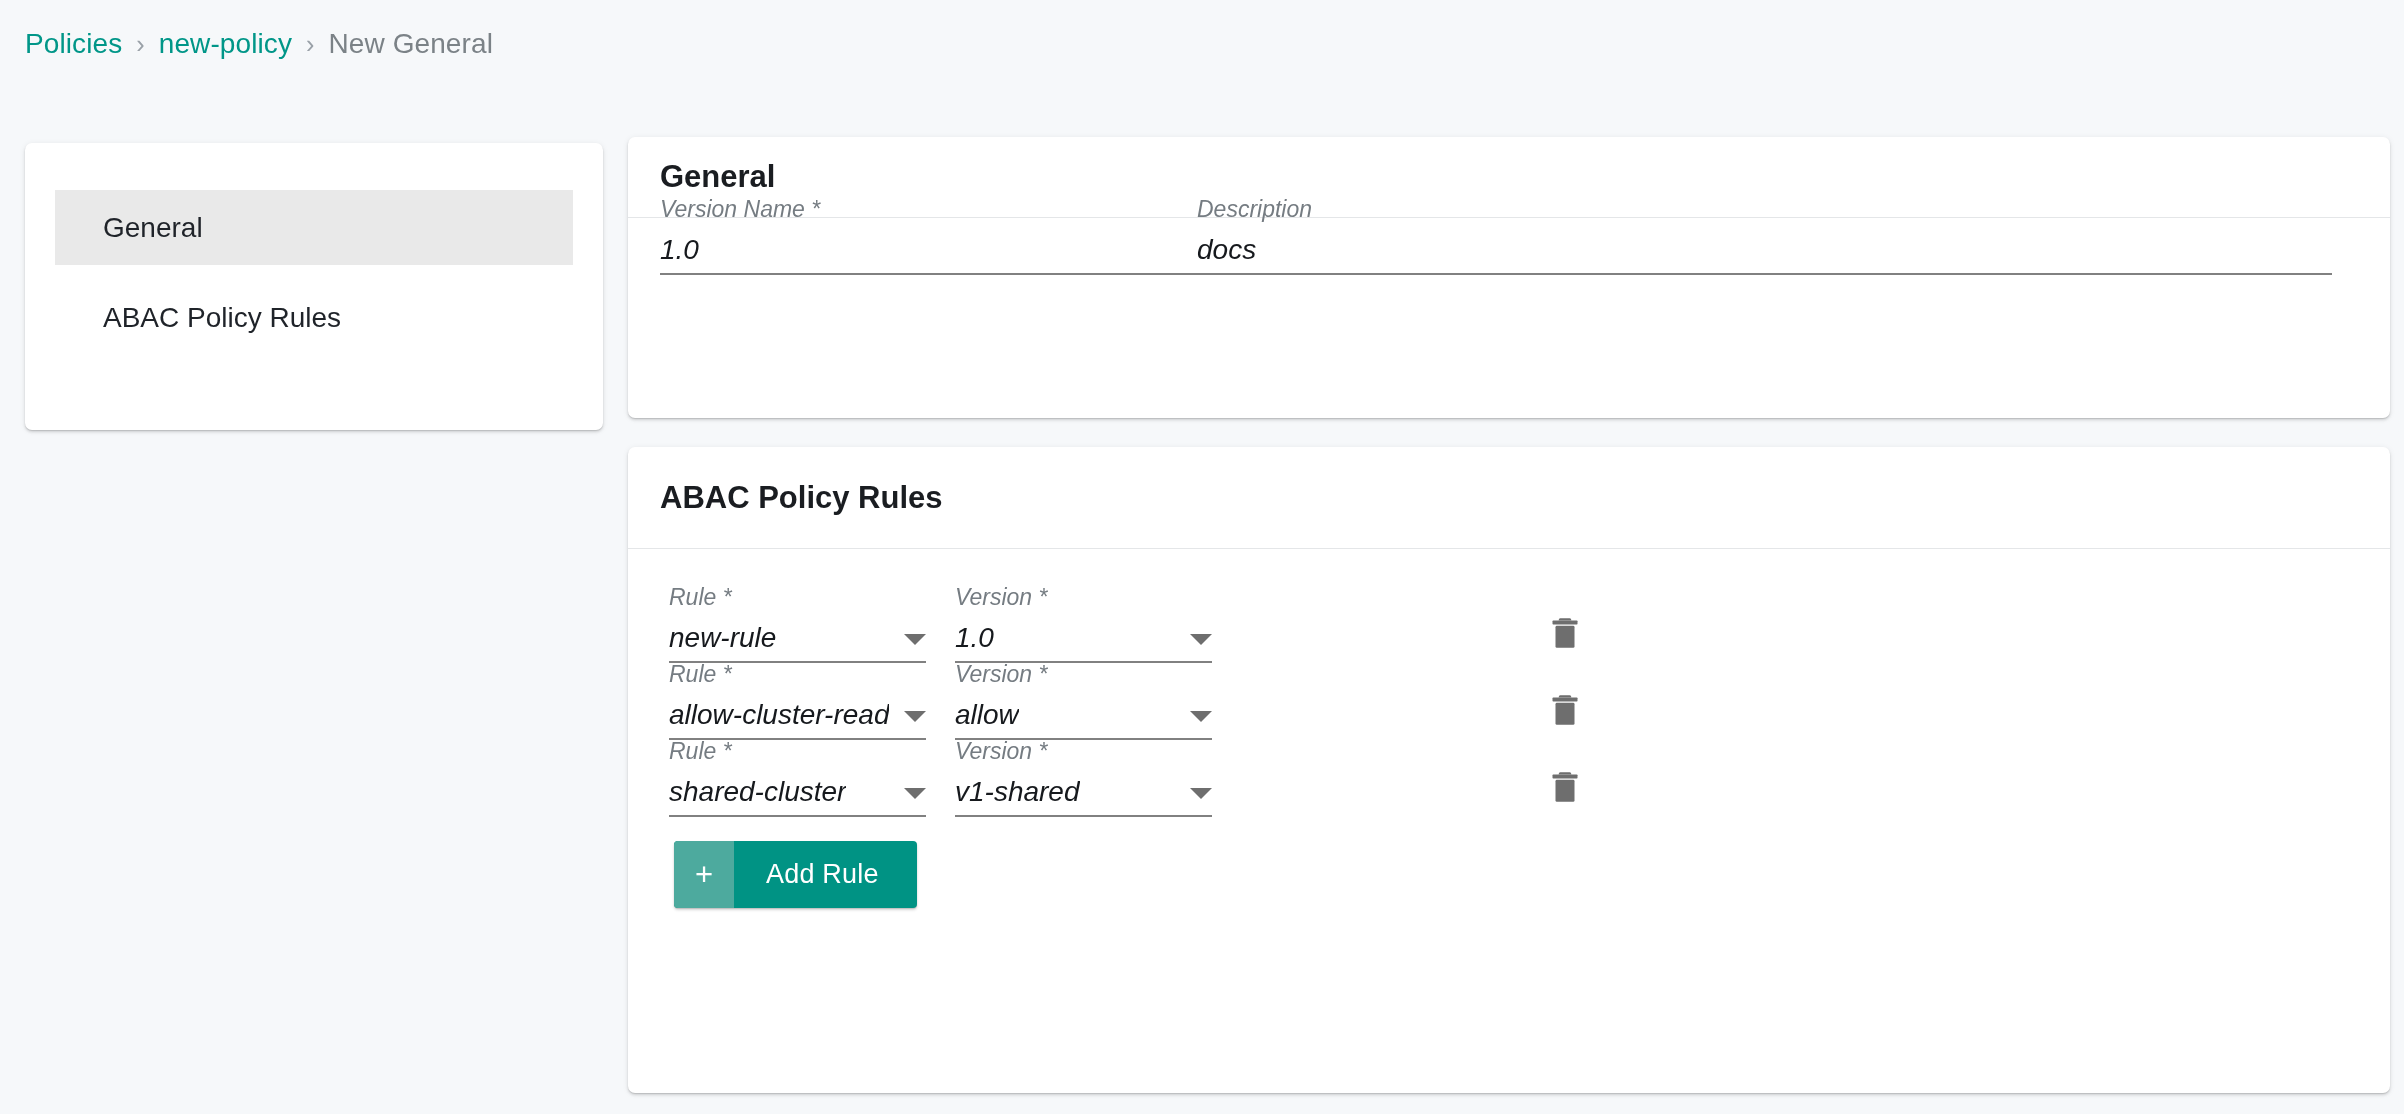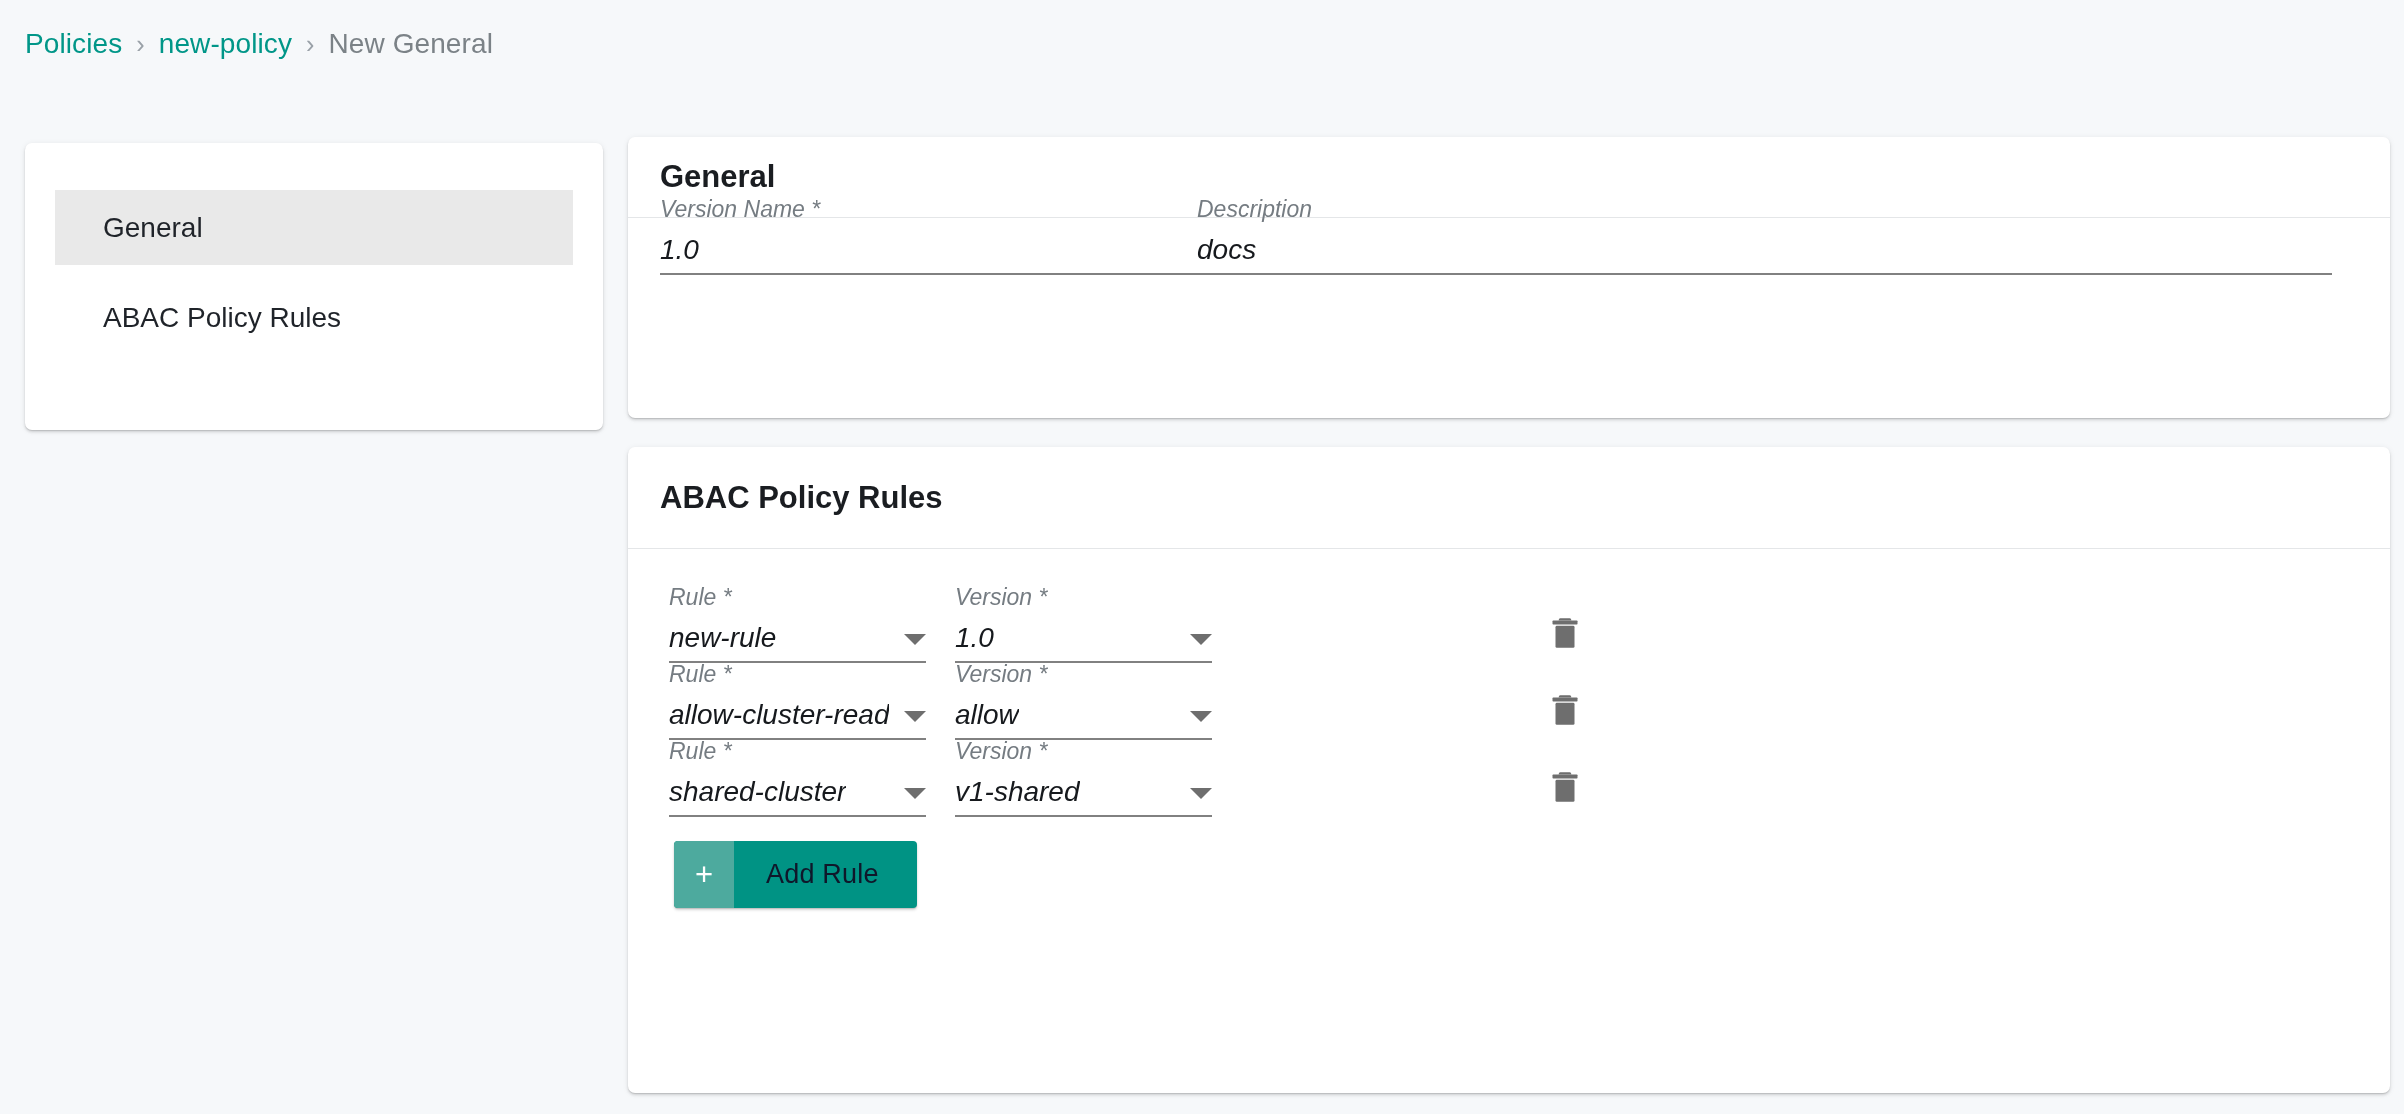--- a/index.html
+++ b/index.html
@@ -201,21 +201,21 @@
     align-items: center;
     justify-content: center;
     color: #ffffff;
     font-size: 31px;
     line-height: 1;
   }
   #add-rule-label {
     display: flex;
     align-items: center;
     padding: 0 38px 0 32px;
-    color: #0f172a;
+    color: #ffffff;
     font-size: 27px;
     letter-spacing: .2px;
     white-space: nowrap;
   }
 </style>
 </head>
 <body>
 
 <div class="breadcrumb">
   <a class="bc-link" href="#">Policies</a>

